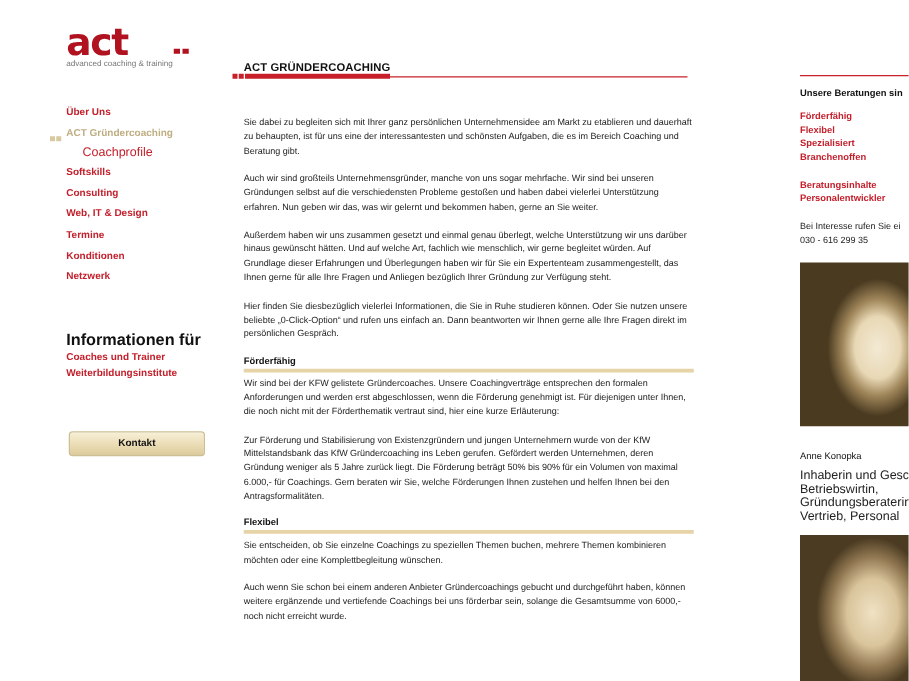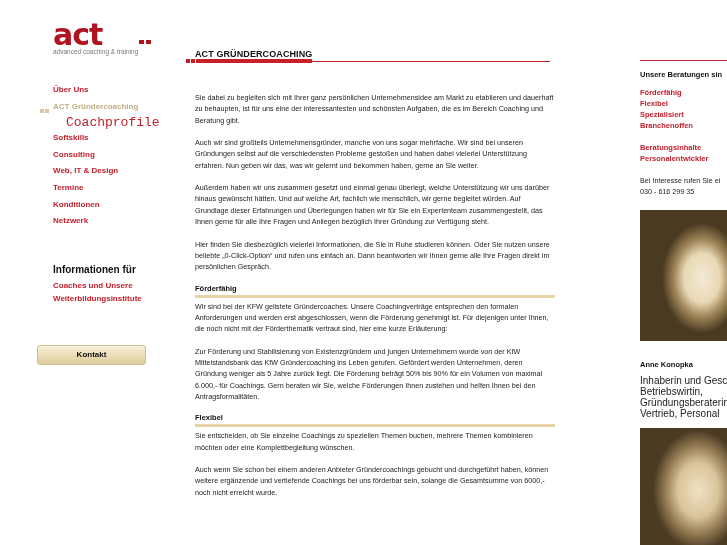--- a/index.html
+++ b/index.html
@@ -12,28 +12,28 @@
   .logo-dots { position: absolute; left: 86px; top: 4px; width: 14px; height: 4px; }
   .logo-dots span { display: inline-block; width: 5px; height: 4px; background: #b1121f; margin-right: 2px; }
   .logo-tag { position: absolute; left: 0; top: 22px; font-size: 6.5px; color: #777; white-space: nowrap; }
 
   
   .nav { position: absolute; left: 53px; top: 84px; width: 130px; }
   .nav-item { display: block; font-size: 8px; font-weight: bold; color: #c3202c; height: 16.7px; line-height: 12px; text-decoration: none; white-space: nowrap; }
   .nav-item.active { color: #bfae83; position: relative; }
   .nav-item.active .bullets { position: absolute; left: -13px; top: 4px; }
   .bullets i { display: inline-block; width: 4px; height: 4px; background: #d8c9a0; margin-right: 1px; }
-  .nav-sub { display: block; font-size: 13px; color: #c3202c; padding-left: 13px; height: 14.5px; line-height: 12px; font-family: Liberation Mono, monospace; }
+  .nav-sub { display: block; font-size: 10px; color: #c3202c; padding-left: 13px; height: 14.5px; line-height: 12px; }
 
-  .info-head { position: absolute; left: 53px; top: 264px; font-size: 10px; font-weight: bold; color: #111; text-align: right; }
+  .info-head { position: absolute; left: 53px; top: 264px; font-size: 13px; font-weight: bold; color: #111; text-align: right; }
   .info-links { position: absolute; left: 53px; top: 280px; width: 130px; }
   .info-links a { display: block; font-size: 8px; font-weight: bold; color: #c3202c; line-height: 12px; margin-bottom: 1px; text-decoration: none; }
   .info-links a.two { margin-bottom: 1px; }
 
-  .kontakt { position: absolute; left: 37px; top: 345px; width: 109px; height: 20px; border: 1px solid #cdbf95; border-radius: 3px; background: linear-gradient(#f7f0d8, #eadcb4 55%, #dccb9c); font-size: 8px; font-weight: bold; color: #111; text-align: center; line-height: 18px; }
+  .kontakt { position: absolute; left: 55px; top: 345px; width: 109px; height: 20px; border: 1px solid #cdbf95; border-radius: 3px; background: linear-gradient(#f7f0d8, #eadcb4 55%, #dccb9c); font-size: 8px; font-weight: bold; color: #111; text-align: center; line-height: 18px; }
 
   
   .page-title { position: absolute; left: 195px; top: 49px; font-size: 9px; font-weight: bold; color: #111; letter-spacing: 0.1px; }
   .title-bar { position: absolute; left: 186px; top: 59px; height: 4px; }
   .title-bar .sq { position: absolute; top: 0; width: 4px; height: 4px; background: #c8202b; }
   .title-thick { position: absolute; left: 196px; top: 59px; width: 116px; height: 4px; background: #c8202b; }
   .title-thin { position: absolute; left: 312px; top: 61px; width: 238px; height: 1px; background: #c8202b; }
 
   
   .main { position: absolute; left: 195px; top: 92px; width: 360px; font-size: 7.2px; line-height: 11.3px; color: #222; }
@@ -46,21 +46,21 @@
   .right { position: absolute; left: 640px; top: 70px; width: 87px; overflow: hidden; white-space: nowrap; }
   .right .rhead { font-size: 7.5px; font-weight: bold; color: #111; margin-bottom: 8px; line-height: 9px; }
   .right a { display: block; font-size: 7.5px; font-weight: bold; color: #c3202c; line-height: 11px; text-decoration: none; }
   .right .gap { height: 11px; }
   .right .call { font-size: 7.2px; color: #222; line-height: 11px; margin-top: 11px; }
 
   .photo { position: absolute; left: 640px; width: 87px; overflow: hidden; }
   .photo1 { top: 210px; height: 131px; background: radial-gradient(ellipse 40px 55px at 62px 68px, #f3ead4 0%, #e8d8b5 45%, #a0865a 70%, #4a3a20 100%); }
   .photo2 { top: 428px; height: 117px; background: radial-gradient(ellipse 45px 60px at 58px 62px, #f0e2c4 0%, #d9c49b 45%, #8f7650 75%, #4b3b22 100%); }
 
-  .person-name { position: absolute; left: 640px; top: 360px; font-size: 7.5px; font-weight: bold; color: #111; text-align: center; }
+  .person-name { position: absolute; left: 640px; top: 360px; font-size: 7.5px; font-weight: normal; color: #111; text-align: center; }
   .person-desc { position: absolute; left: 640px; top: 375px; width: 87px; overflow: hidden; white-space: nowrap; font-size: 10px; line-height: 11px; color: #222; }
 </style>
 </head>
 <body>
 
 <div class="logo">
   <div class="logo-word">act</div>
   <div class="logo-dots"><span></span><span></span></div>
   <div class="logo-tag">advanced coaching &amp; training</div>
 </div>
@@ -72,21 +72,21 @@
   <a class="nav-item">Softskills</a>
   <a class="nav-item">Consulting</a>
   <a class="nav-item">Web, IT &amp; Design</a>
   <a class="nav-item">Termine</a>
   <a class="nav-item">Konditionen</a>
   <a class="nav-item">Netzwerk</a>
 </nav>
 
 <div class="info-head">Informationen für</div>
 <div class="info-links">
-  <a>Coaches und Unsere</a>
+  <a>Coaches und Trainer</a>
   <a>Weiterbildungsinstitute</a>
 </div>
 
 <div class="kontakt">Kontakt</div>
 
 <div class="page-title">ACT GRÜNDERCOACHING</div>
 <div class="title-bar">
   <span class="sq" style="left:0"></span>
   <span class="sq" style="left:5px"></span>
 </div>

